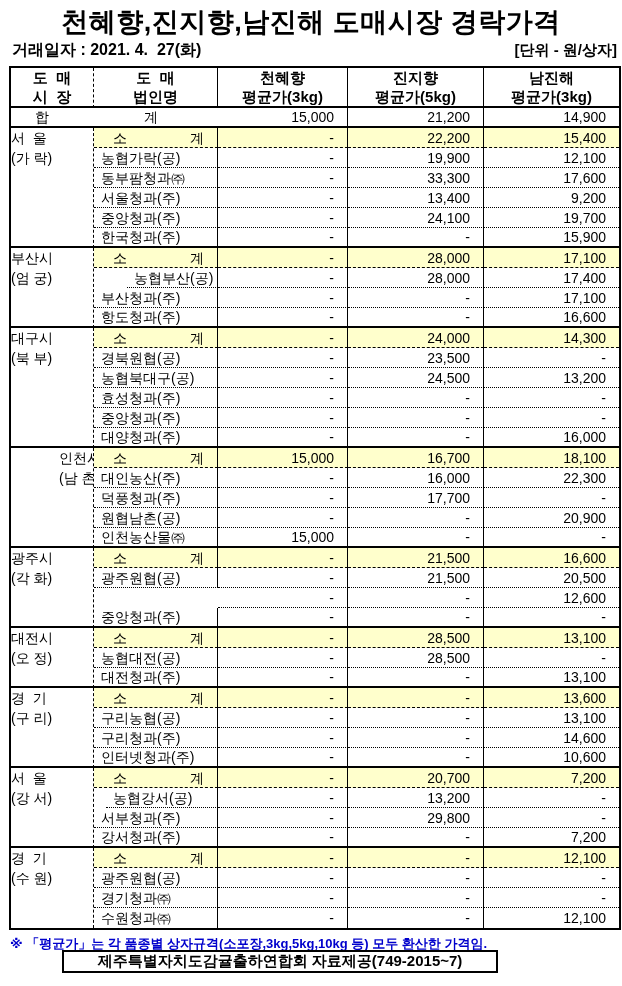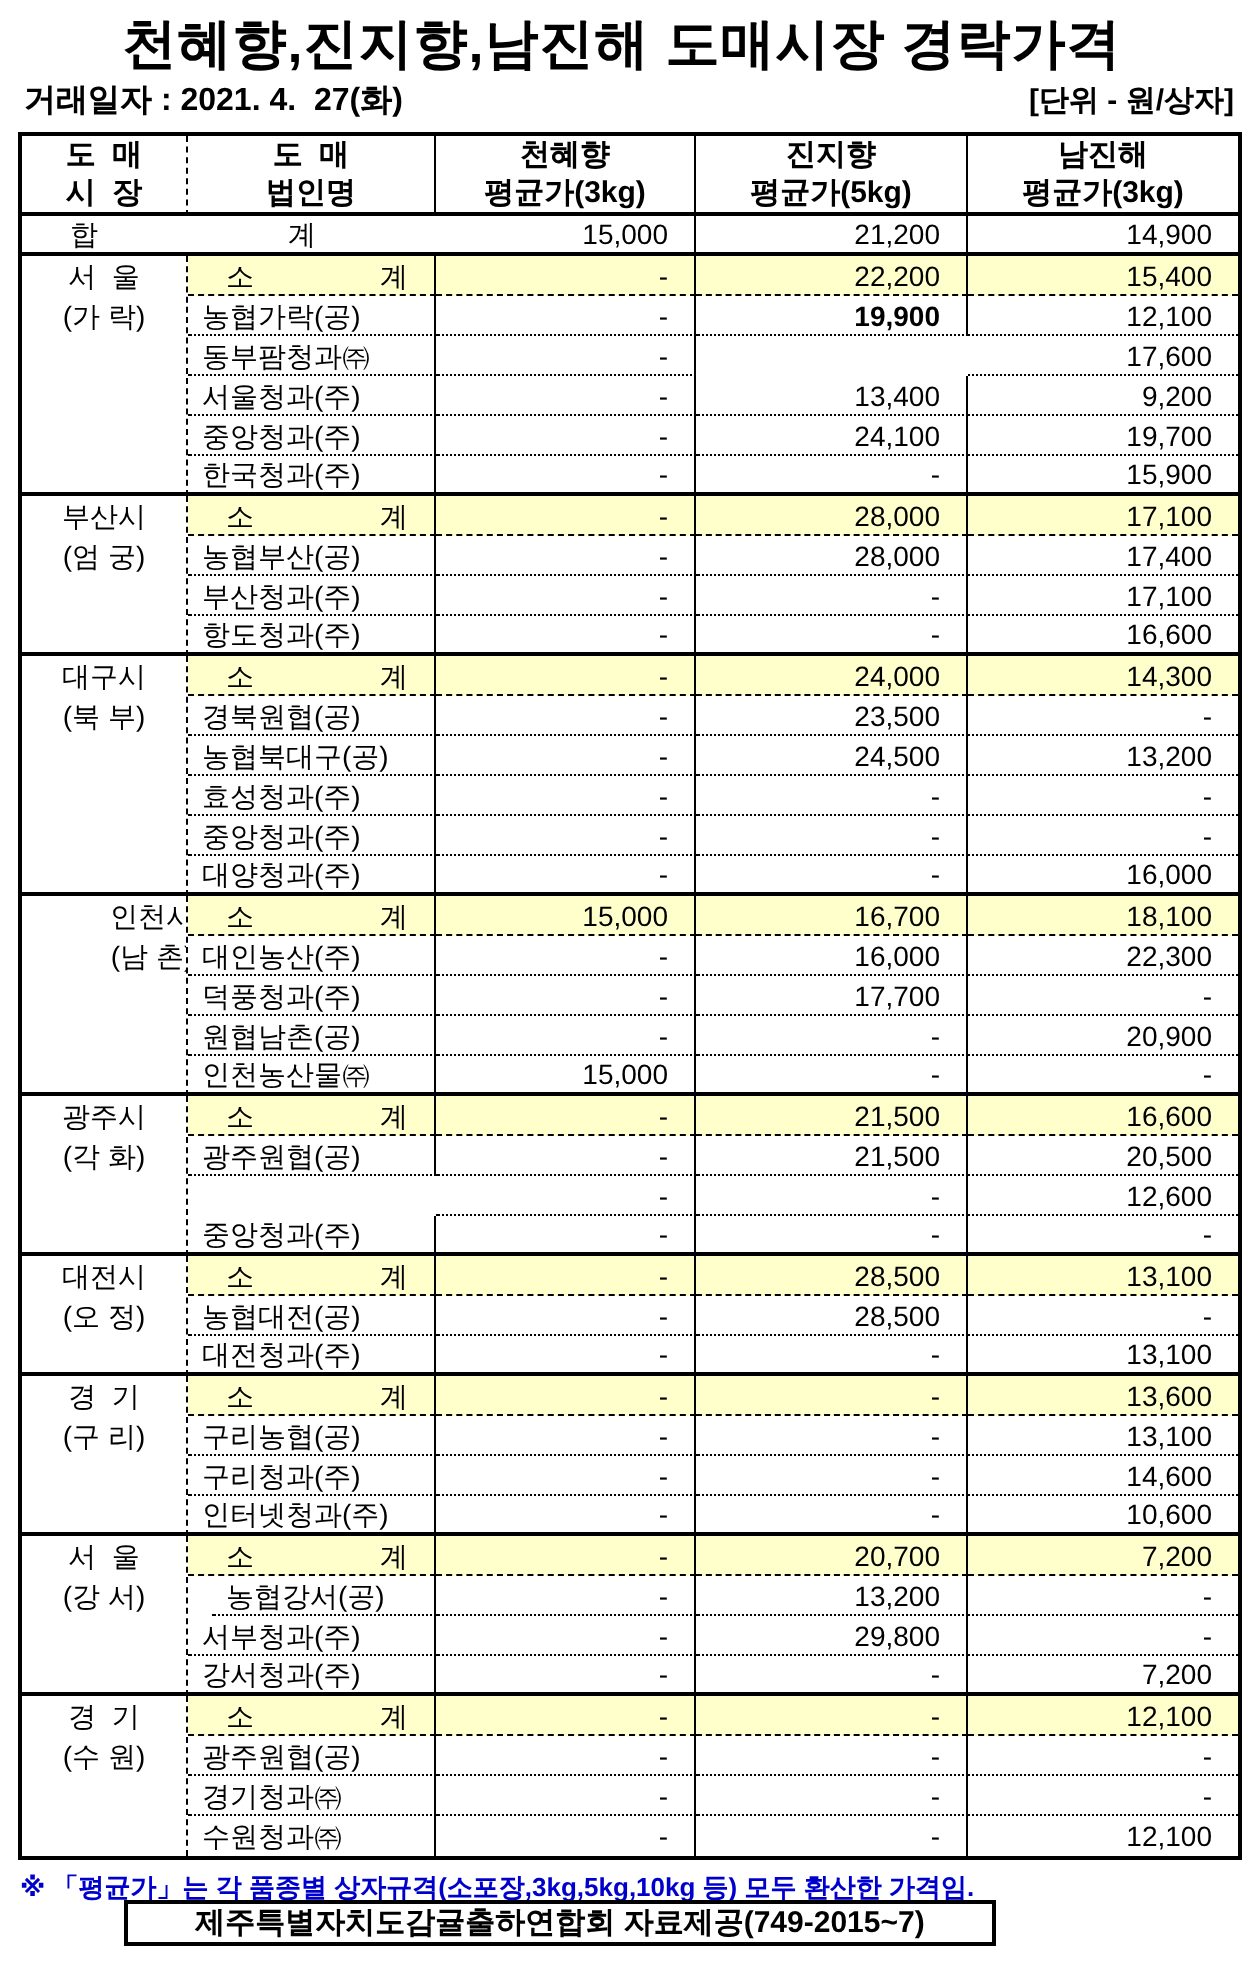--- a/index.html
+++ b/index.html
@@ -42,21 +42,21 @@
   .vrd { border-right:1px dashed #000; }
   .bb-solid { border-bottom:2px solid #000; }
   .bb-dash  { border-bottom:1px dashed #000; }
   .bb-dot   { border-bottom:1px dotted #000; }
   .num { justify-content:flex-end; padding-right:13px; }
   .name { padding-left:7px; }
   .sub { background:#FFFFCC; }
   .spread { justify-content:space-between; }
   .total-label { grid-column:1 / 3; grid-row:2; padding:0 60px 0 24px; }
   .market {
-    flex-direction:column; justify-content:flex-start; align-items:center;
+    flex-direction:column; justify-content:flex-start; align-items:flex-start;
     line-height:20px; padding-top:0;
   }
   .footnote {
     position:absolute; top:935px; left:10px; width:604px;
     font-size:13px; font-weight:bold; color:#0000CC; white-space:pre;
   }
   .source-box {
     position:absolute; top:950px; left:62px; width:436px; height:23px;
     border:2px solid #000; box-sizing:border-box;
     display:flex; align-items:center; justify-content:center;
@@ -106,43 +106,44 @@
     <div class="cell num vr bb-solid" style="grid-column:4;grid-row:2">21,200</div>
     <div class="cell num bb-solid" style="grid-column:5;grid-row:2">14,900</div>
 
   <div class="cell market vrd bb-solid" style="grid-area: 3 / 1 / span 6;"><div class="">서  울</div><div class="">(가 락)</div></div>
       <div class="cell spread vr bb-dash sub" style="padding: 0px 13px 0px 19px; grid-area: 3 / 2;"><div class="">소</div><div class="">계</div></div>
       <div class="cell num vr bb-dash sub" style="grid-area: 3 / 3;">-</div>
       <div class="cell num vr bb-dash sub" style="grid-area: 3 / 4;">22,200</div>
       <div class="cell num bb-dash sub" style="grid-area: 3 / 5;">15,400</div>
       <div class="cell name vr bb-dot" style="grid-area: 4 / 2;">농협가락(공)</div>
       <div class="cell num vr bb-dot" style="grid-area: 4 / 3;">-</div>
-      <div class="cell num vr bb-dot" style="grid-area: 4 / 4; font-weight: bold;">19,900</div>
+      <div class="cell num vr bb-dot" style="grid-area: 4 / 4;">19,900</div>
       <div class="cell num bb-dot" style="grid-area: 4 / 5;">12,100</div>
       <div class="cell name vr bb-dot" style="grid-area: 5 / 2;">동부팜청과㈜</div>
       <div class="cell num vr bb-dot" style="grid-area: 5 / 3;">-</div>
+      <div class="cell num vr bb-dot" style="grid-area: 5 / 4;">33,300</div>
       <div class="cell num bb-dot" style="grid-area: 5 / 5;">17,600</div>
       <div class="cell name vr bb-dot" style="grid-area: 6 / 2;">서울청과(주)</div>
       <div class="cell num vr bb-dot" style="grid-area: 6 / 3;">-</div>
       <div class="cell num vr bb-dot" style="grid-area: 6 / 4;">13,400</div>
       <div class="cell num bb-dot" style="grid-area: 6 / 5;">9,200</div>
       <div class="cell name vr bb-dot" style="grid-area: 7 / 2;">중앙청과(주)</div>
       <div class="cell num vr bb-dot" style="grid-area: 7 / 3;">-</div>
       <div class="cell num vr bb-dot" style="grid-area: 7 / 4;">24,100</div>
       <div class="cell num bb-dot" style="grid-area: 7 / 5;">19,700</div>
       <div class="cell name vr bb-solid" style="grid-area: 8 / 2;">한국청과(주)</div>
       <div class="cell num vr bb-solid" style="grid-area: 8 / 3;">-</div>
       <div class="cell num vr bb-solid" style="grid-area: 8 / 4;">-</div>
       <div class="cell num bb-solid" style="grid-area: 8 / 5;">15,900</div>
       <div class="cell market vrd bb-solid" style="grid-area: 9 / 1 / span 4;"><div class="">부산시</div><div class="">(엄 궁)</div></div>
       <div class="cell spread vr bb-dash sub" style="padding: 0px 13px 0px 19px; grid-area: 9 / 2;"><div class="">소</div><div class="">계</div></div>
       <div class="cell num vr bb-dash sub" style="grid-area: 9 / 3;">-</div>
       <div class="cell num vr bb-dash sub" style="grid-area: 9 / 4;">28,000</div>
       <div class="cell num bb-dash sub" style="grid-area: 9 / 5;">17,100</div>
-      <div class="cell name vr bb-dot" style="grid-area: 10 / 2;">농협부산(공)</div>
+      <div class="cell name vr bb-dot" style="grid-area: 10 / 2; margin-left: 33px;">농협부산(공)</div>
       <div class="cell num vr bb-dot" style="grid-area: 10 / 3;">-</div>
       <div class="cell num vr bb-dot" style="grid-area: 10 / 4;">28,000</div>
       <div class="cell num bb-dot" style="grid-area: 10 / 5;">17,400</div>
       <div class="cell name vr bb-dot" style="grid-area: 11 / 2;">부산청과(주)</div>
       <div class="cell num vr bb-dot" style="grid-area: 11 / 3;">-</div>
       <div class="cell num vr bb-dot" style="grid-area: 11 / 4;">-</div>
       <div class="cell num bb-dot" style="grid-area: 11 / 5;">17,100</div>
       <div class="cell name vr bb-solid" style="grid-area: 12 / 2;">항도청과(주)</div>
       <div class="cell num vr bb-solid" style="grid-area: 12 / 3;">-</div>
       <div class="cell num vr bb-solid" style="grid-area: 12 / 4;">-</div>

